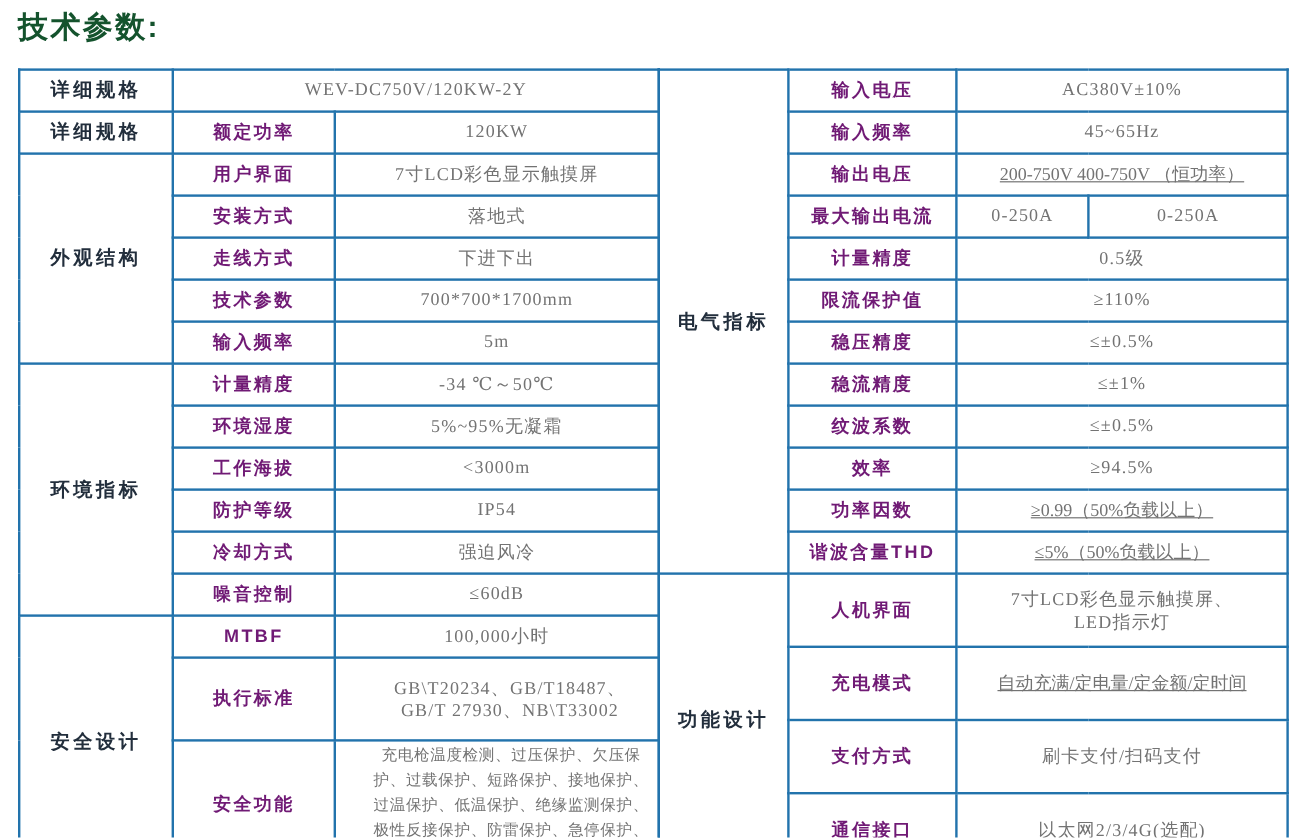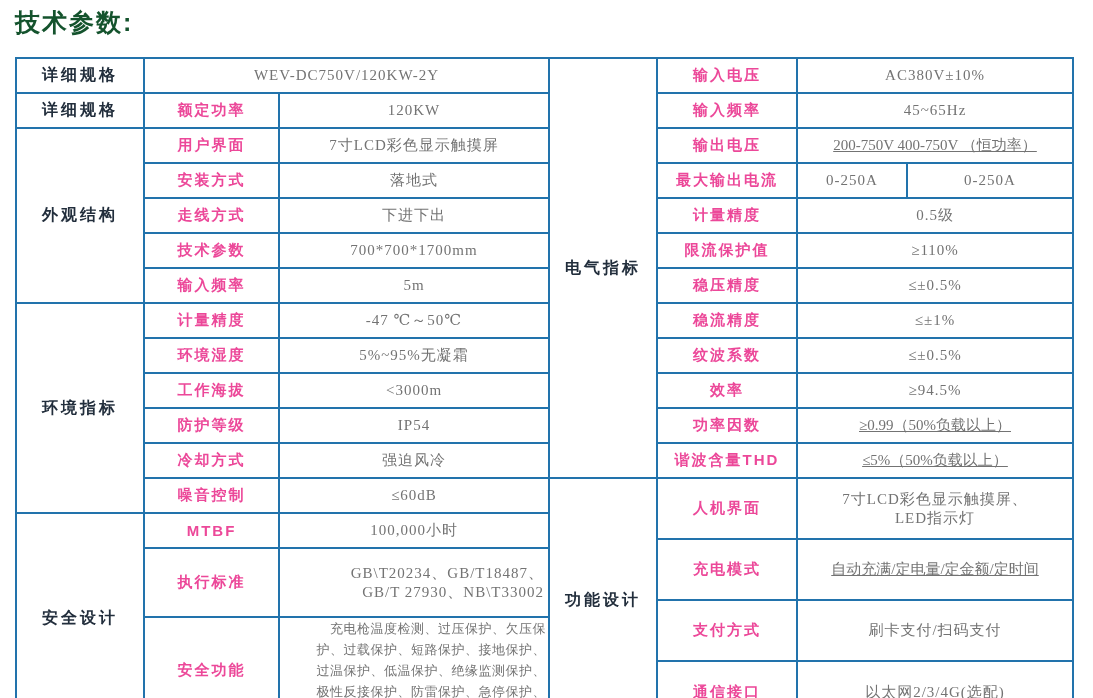--- a/index.html
+++ b/index.html
@@ -27,28 +27,28 @@
     padding:0 4px;overflow:hidden;
     background:#ffffff;
   }
   td.s{background:#ccd7e9;}
   td.g{
     font-weight:bold;font-size:16px;letter-spacing:3px;
     color:#222e3c;
   }
   td.l{
     font-weight:bold;font-size:15px;letter-spacing:2px;
-    color:#ec4899;
+    color:#701a75;
   }
   td.v{
     font-family:"Liberation Serif","DejaVu Serif",serif;
     font-size:15px;letter-spacing:1px;color:#737373;
     white-space:pre-line;
   }
-  td.v.left{text-align:right;padding-left:26px;}
+  td.v.left{text-align:center;padding-left:26px;}
   td.v.small{font-size:13px;line-height:1.62;letter-spacing:0.5px;padding-right:2px;}
   td.v.tight{letter-spacing:0;padding:0 2px;text-decoration:underline;}
   tr.r33 td{height:33px;}
   tr.r59 td{height:59px;}
   tr.r60 td{height:60px;}
   tr.r67 td{height:67px;}
   tr.r104 td{height:104px;}
 </style>
 </head>
 <body>
@@ -90,21 +90,21 @@
         <td class="l s">技术参数</td>
         <td class="v s">700*700*1700mm</td>
       </tr>
       <tr class="r33">
         <td class="l">输入频率</td>
         <td class="v">5m</td>
       </tr>
       <tr class="r33">
         <td class="g" rowspan="6">环境指标</td>
         <td class="l s">计量精度</td>
-        <td class="v s">-47 ℃～50℃</td>
+        <td class="v s">-34 ℃～50℃</td>
       </tr>
       <tr class="r33">
         <td class="l">环境湿度</td>
         <td class="v">5%~95%无凝霜</td>
       </tr>
       <tr class="r33">
         <td class="l s">工作海拔</td>
         <td class="v s">&lt;3000m</td>
       </tr>
       <tr class="r33">

